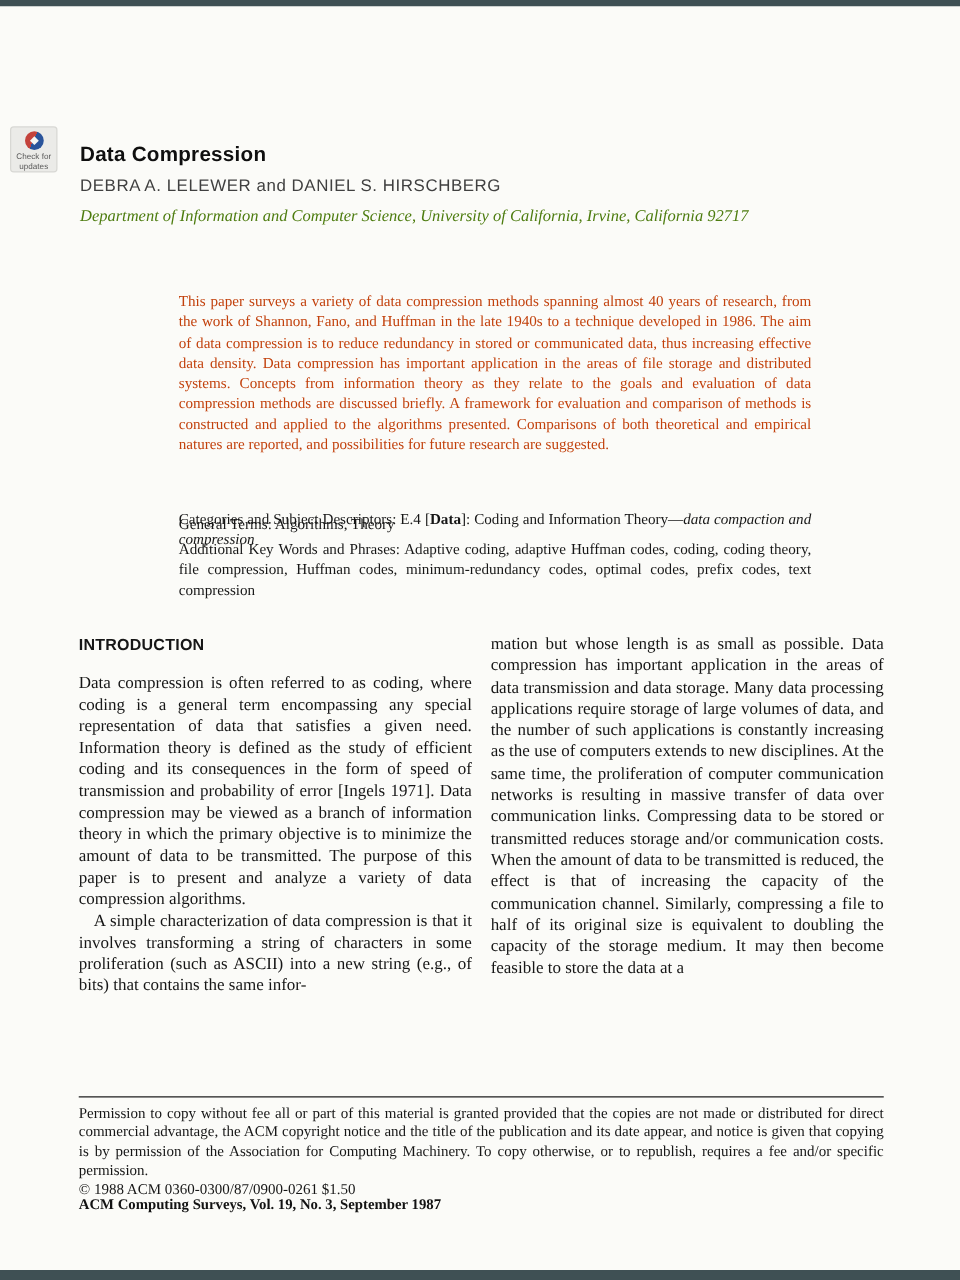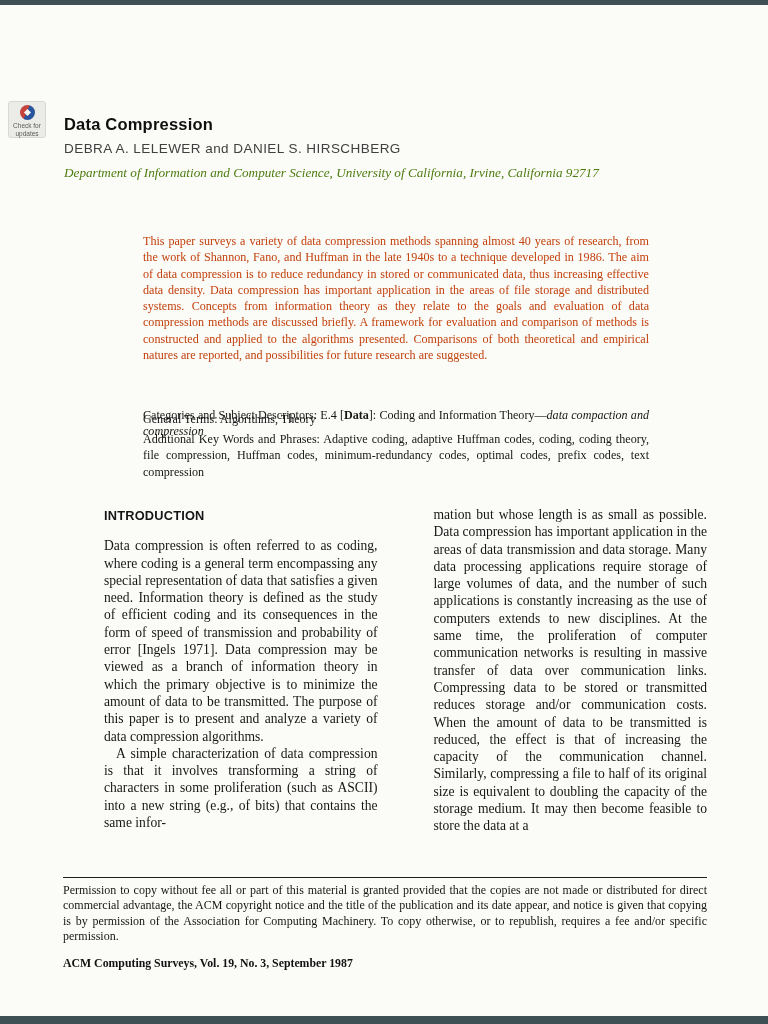--- a/index.html
+++ b/index.html
@@ -77,21 +77,21 @@
   }
   .meta-keywords {
     position: absolute; left: 143px; top: 431px; width: 506px;
     font-size: 12.1px; line-height: 16.3px; text-align: justify;
   }
 
   .columns {
     position: absolute; left: 63px; top: 506px; width: 644px;
     display: flex; gap: 15px;
   }
-  .col { width: calc(50% - 7.5px); font-size: 13.6px; line-height: 17.3px; text-align: justify; margin-left: 41px; }
+  .col { width: calc(50% - 7.5px); font-size: 13.6px; line-height: 17.3px; text-align: justify; }
   .intro-heading {
     font-family: "Liberation Sans", sans-serif;
     font-weight: 700; font-size: 12.8px; letter-spacing: 0.2px;
     margin: 1px 0 13px 0;
   }
   .col p { margin: 0; }
   .col p.indent { text-indent: 12px; }
 
   .footer-rule {
     position: absolute; left: 63px; top: 877px; width: 644px;
@@ -144,17 +144,18 @@
   </div>
   <div class="col">
     <p>mation but whose length is as small as possible. Data compression has important application in the areas of data transmission and data storage. Many data processing applications require storage of large volumes of data, and the number of such applications is constantly increasing as the use of computers extends to new disciplines. At the same time, the proliferation of computer communication networks is resulting in massive transfer of data over communication links. Compressing data to be stored or transmitted reduces storage and/or communication costs. When the amount of data to be transmitted is reduced, the effect is that of increasing the capacity of the communication channel. Similarly, compressing a file to half of its original size is equivalent to doubling the capacity of the storage medium. It may then become feasible to store the data at a</p>
   </div>
 </div>
 
 <div class="footer-rule"></div>
 
 <div class="footer-block">
   <p class="perm">Permission to copy without fee all or part of this material is granted provided that the copies are not made or distributed for direct commercial advantage, the ACM copyright notice and the title of the publication and its date appear, and notice is given that copying is by permission of the Association for Computing Machinery. To copy otherwise, or to republish, requires a fee and/or specific permission.</p>
+  <p>© 1988 ACM 0360-0300/87/0900-0261 $1.50</p>
 </div>
 
 <div class="journal">ACM Computing Surveys, Vol. 19, No. 3, September 1987</div>
 
 <div class="edge bottom"></div>
 
 </body></html>

